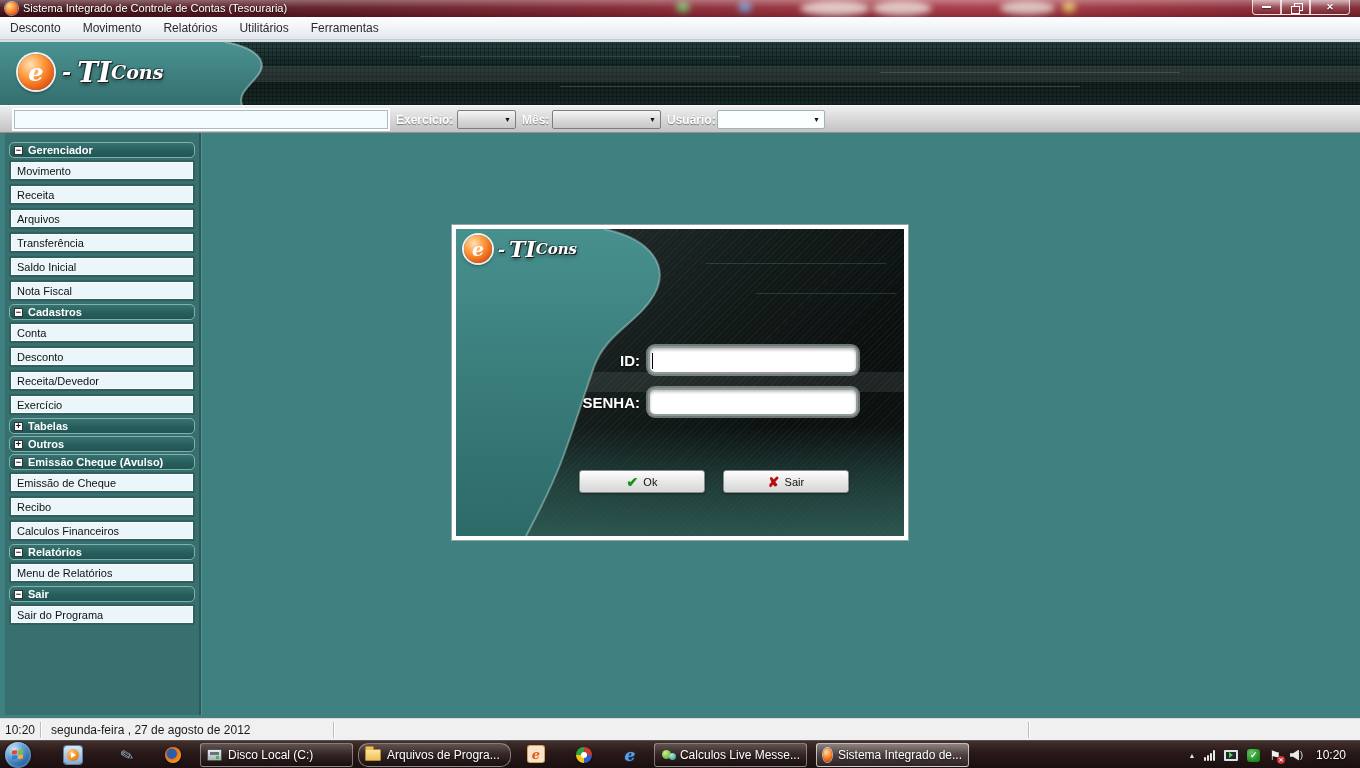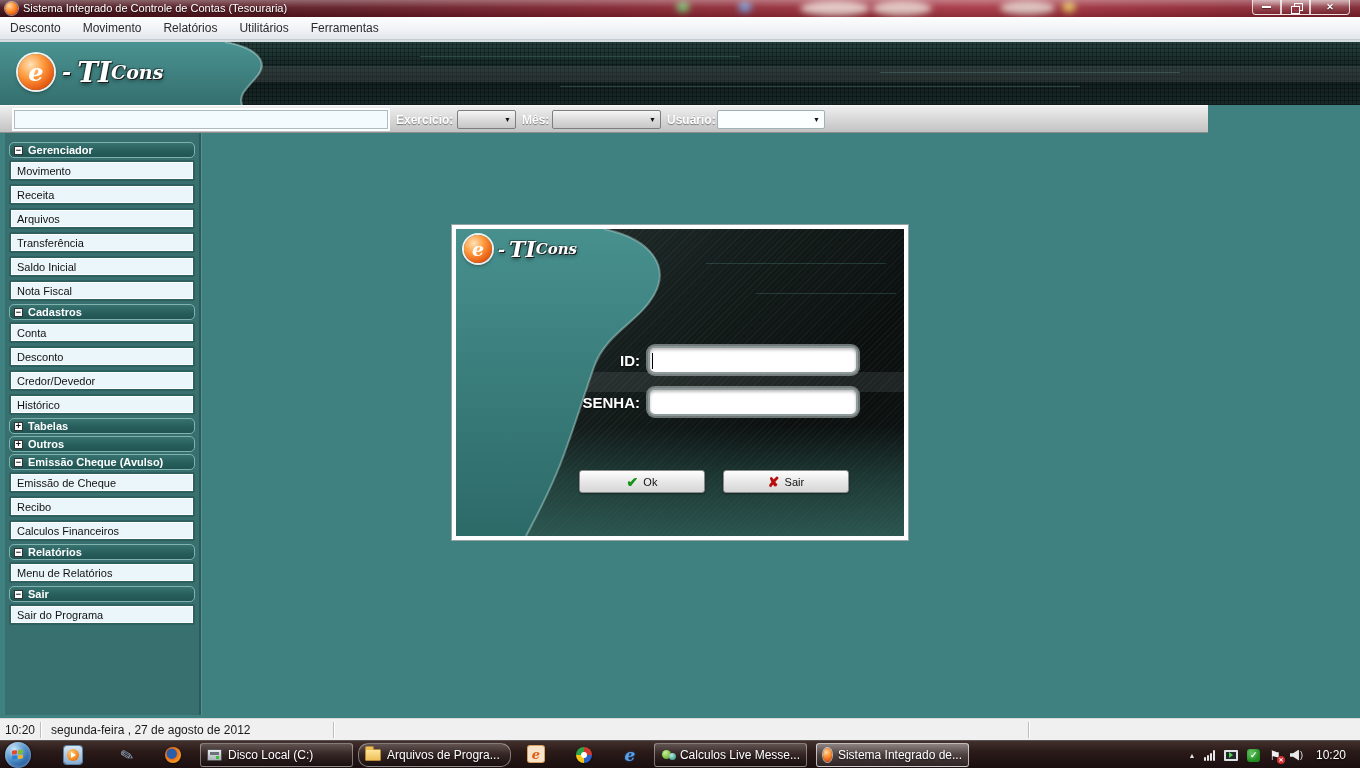--- a/index.html
+++ b/index.html
@@ -61,21 +61,21 @@
     box-shadow:0 0 0 2px rgba(255,255,255,0.9), 0 2px 4px rgba(0,0,0,0.55);
     color:#fff; font-family:"DejaVu Serif",serif; font-style:italic; font-weight:bold; }
   #banner .logo-e { width:36px; height:36px; font-size:24px; }
   .logo-text { font-family:"DejaVu Serif",serif; font-style:italic; font-weight:bold; color:#fff;
     text-shadow:1px 1px 0 #1c1c1c, -1px -1px 0 rgba(0,0,0,0.35), 0 2px 4px rgba(0,0,0,0.6); }
   #banner .logo-dash { font-size:22px; margin:0 6px 0 8px; }
   #banner .logo-ti { font-size:28px; }
   #banner .logo-cons { font-size:19px; }
 
   
-  #toolbar { position:absolute; left:0; top:105px; width:1208px; height:28px;
+  #toolbar { position:absolute; left:0; top:105px; width:1360px; height:28px;
     background:linear-gradient(180deg,#efefef,#d4d4d4 60%,#c2c2c2);
     border-top:1px solid #fafafa; border-bottom:1px solid #8f8f8f; }
   #tb-textbox { position:absolute; left:14px; top:4px; width:374px; height:19px; background:#f3fbfe;
     border:1px solid #aebcc0; box-shadow:0 0 0 2px #fdfeff; font-size:12px; padding:0 4px; }
   .tb-label { position:absolute; top:7px; font-size:12px; font-weight:bold; color:#fff;
     text-shadow:0 1px 1px rgba(0,0,0,0.45); }
   .combo { position:absolute; top:4px; height:19px; border:1px solid #7e7e7e; border-radius:2px;
     background:linear-gradient(180deg,#f6f6f6,#d9d9d9 55%,#c7c7c7); }
   .combo .arrow { position:absolute; right:4px; top:5px; font-size:7px; color:#111; }
   .combo.light { background:#fcffff; border:1px solid #9fb2b5; }
@@ -285,22 +285,22 @@
     <div class="side-item">Transferência</div>
     <div class="side-item">Saldo Inicial</div>
     <div class="side-item">Nota Fiscal</div>
 
     <div class="sec-header">
       <span class="toggle">−</span>
       <span>Cadastros</span>
     </div>
     <div class="side-item">Conta</div>
     <div class="side-item">Desconto</div>
-    <div class="side-item">Credor/Devedor</div>
-    <div class="side-item">Histórico</div>
+    <div class="side-item">Receita/Devedor</div>
+    <div class="side-item">Exercício</div>
 
     <div class="sec-header">
       <span class="toggle">+</span>
       <span>Tabelas</span>
     </div>
     <div class="sec-header">
       <span class="toggle">+</span>
       <span>Outros</span>
     </div>
 

